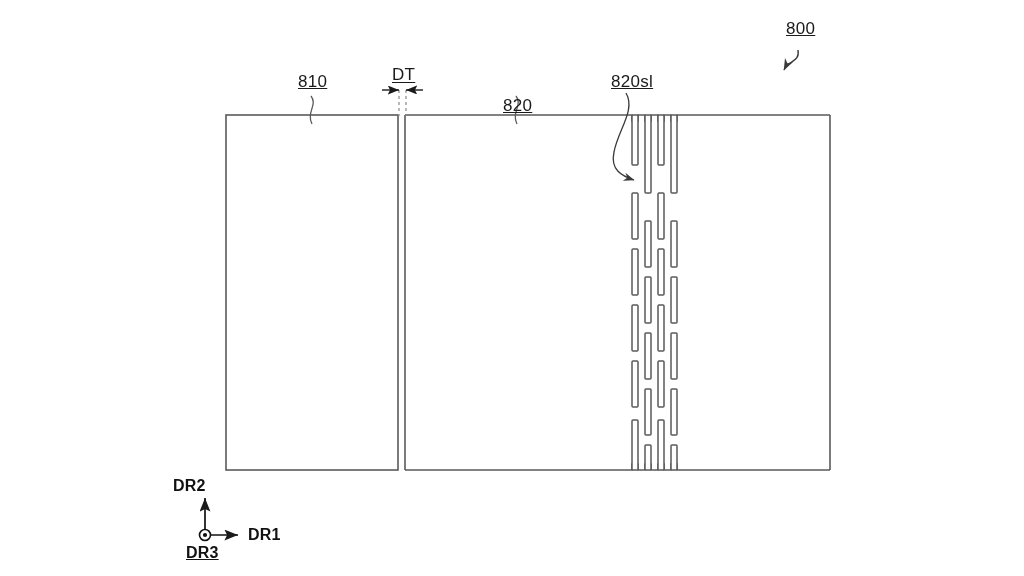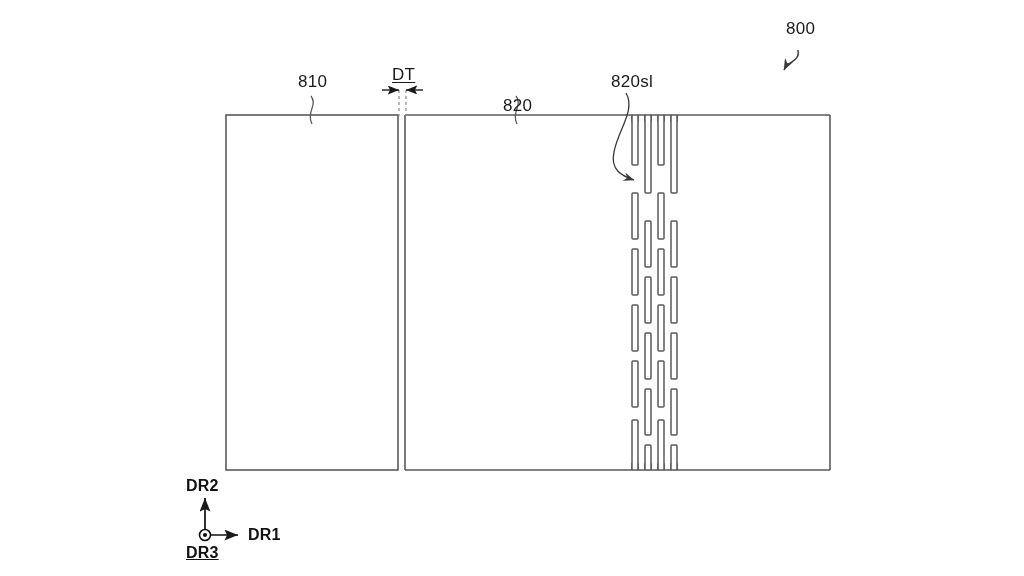--- a/index.html
+++ b/index.html
@@ -25,20 +25,21 @@
     width: 1024px;
     height: 576px;
   }
   .fig-label {
     position: absolute;
     font-family: "Liberation Sans", sans-serif;
     font-size: 17px;
     color: #1a1a1a;
     white-space: nowrap;
     letter-spacing: 0.3px;
+    text-decoration: underline;
   }
   .axis-label {
     position: absolute;
     font-family: "Liberation Sans", sans-serif;
     font-size: 16px;
     font-weight: 600;
     color: #111111;
     white-space: nowrap;
     letter-spacing: 0.2px;
   }
@@ -160,19 +161,19 @@
   <div class="fig-label" id="label-810" style="left:298px; top:72px;text-align:center;">810</div>
 
   <div class="fig-label" id="label-dt" style="left:392px; top:65px;text-align:right;">DT</div>
 
   <div class="fig-label" id="label-820" style="left:503px; top:72px;margin-top:24px;">820</div>
 
   <div class="fig-label" id="label-820sl" style="left:597px; top:72px;margin-left:14px;">820sl</div>
 
   <div class="fig-label" id="label-800" style="left:786px; top:19px;">800</div>
 
-  <div class="axis-label" id="label-dr2" style="left:186px; top:477px;">DR2</div>
+  <div class="axis-label" id="label-dr2" style="left:173px; top:477px;">DR2</div>
 
   <div class="axis-label" id="label-dr1" style="left:248px; top:526px;">DR1</div>
 
   <div class="axis-label" id="label-dr3" style="left:186px; top:544px;text-decoration:underline;">DR3</div>
 
 </div>
 
 </body></html>

